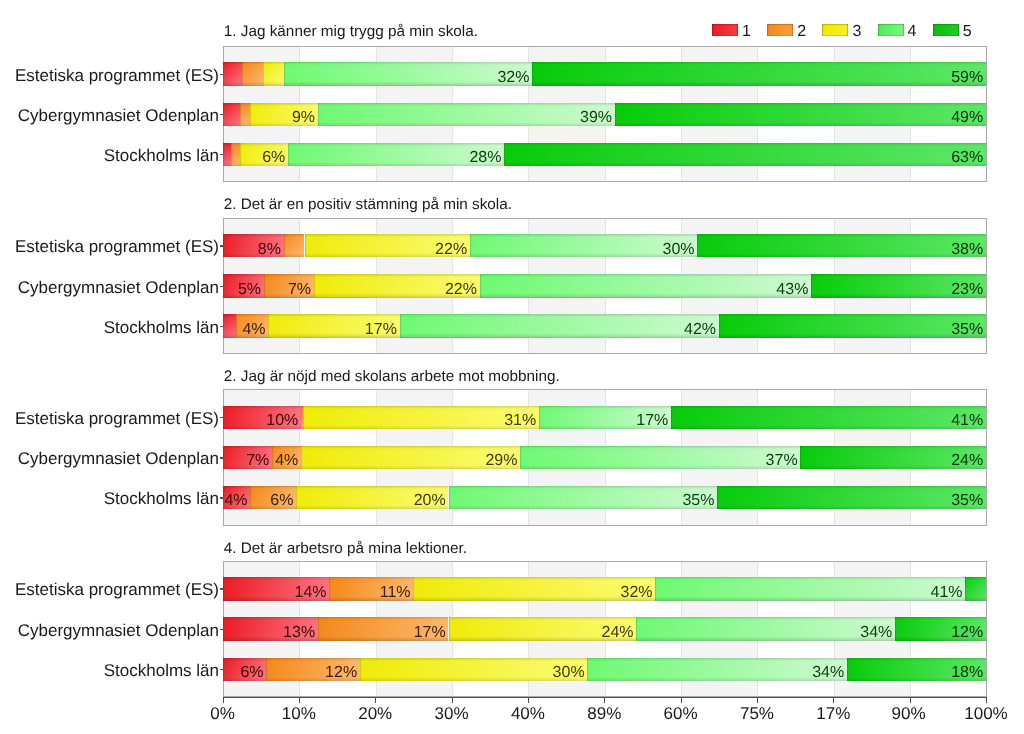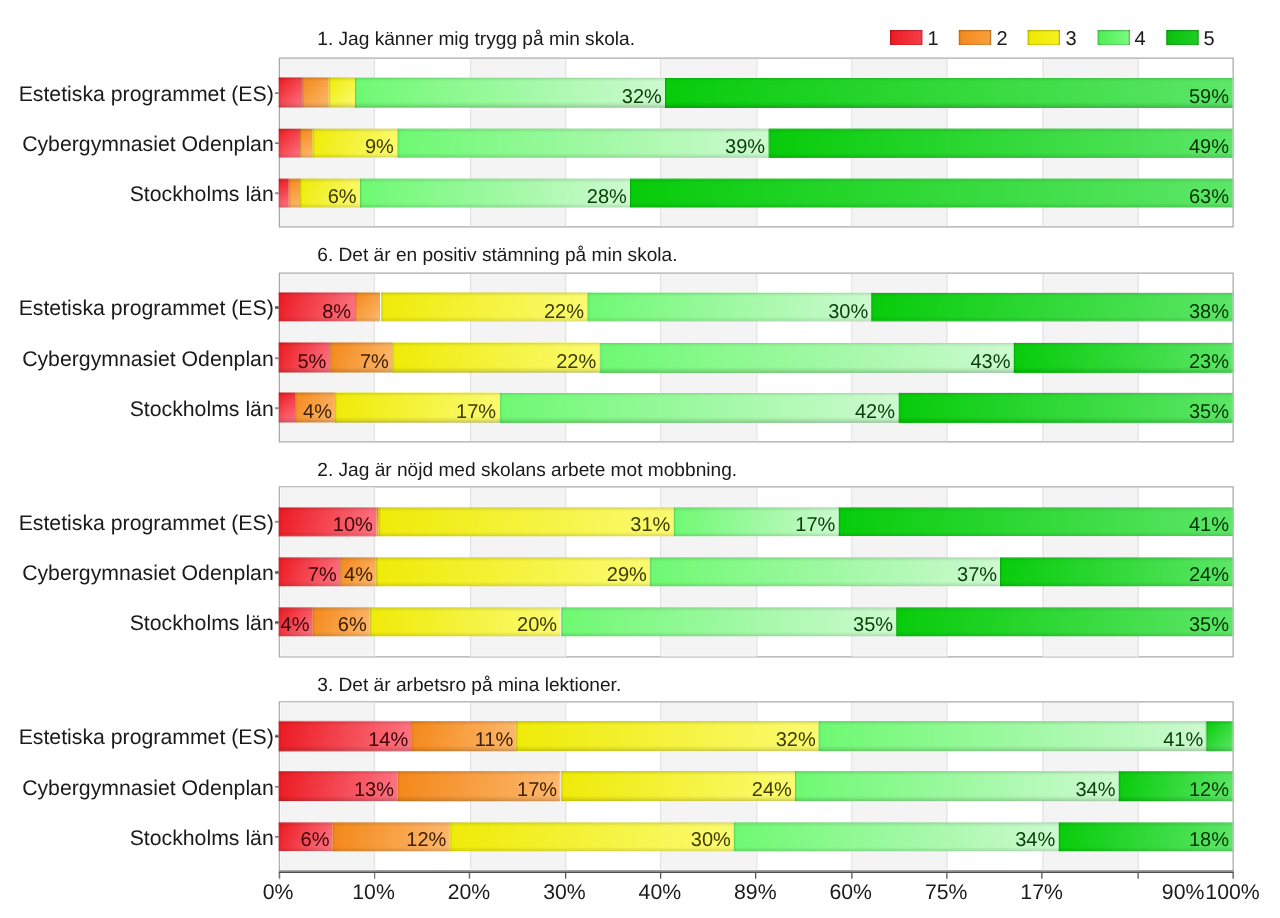--- a/index.html
+++ b/index.html
@@ -14,21 +14,21 @@
   .swatch::after{content:"";position:absolute;left:0;top:0;right:0;bottom:0;
     background:
       linear-gradient(to right,rgba(0,0,0,.30) 0,rgba(0,0,0,.10) 0.9px,rgba(0,0,0,0) 1.8px,
         rgba(0,0,0,0) 24.2px,rgba(0,0,0,.12) 25.1px,rgba(0,0,0,.32) 26px),
       linear-gradient(to bottom,rgba(0,0,0,.30) 0,rgba(0,0,0,.10) 0.9px,rgba(0,0,0,0) 1.8px,
         rgba(0,0,0,0) 10.7px,rgba(0,0,0,.12) 11.6px,rgba(0,0,0,.32) 12.5px);}
   .lglabel{position:absolute;left:30px;top:24.2px;font-size:16px;line-height:16px;color:#1a1a1a;
            transform:translateZ(0);}
   .panel{position:absolute;left:0;width:1024px;height:140px;}
   .ptitle{position:absolute;left:223.8px;font-size:15.3px;line-height:15px;
-          color:#1a1a1a;white-space:nowrap;transform:translateZ(0);margin-left:30px;}
+          color:#1a1a1a;white-space:nowrap;transform:translateZ(0);}
   .plot{position:absolute;left:222.5px;top:0;width:764px;height:136.6px;
         box-sizing:border-box;border:1px solid #a9a9a9;background:#ffffff;overflow:hidden;}
   .stripe{position:absolute;top:0;height:100%;background:#f4f4f4;}
   .gline{position:absolute;top:0;width:1px;height:100%;background:#e3e3e3;}
     .rowlabel{position:absolute;left:0;width:219px;text-align:right;
             font-size:17px;line-height:22px;color:#1a1a1a;white-space:nowrap;
             transform:translateZ(0);}
   .ytick{position:absolute;left:219.5px;width:3px;height:1.5px;background:#545454;}
   .bar{position:absolute;left:222.5px;height:23.3px;}
   .seg{position:absolute;top:0;height:23.3px;box-sizing:border-box;}
@@ -156,21 +156,21 @@
         </div>
     <div class="seg s4" style="left:65.58px;width:216.22px;background:linear-gradient(94.9deg,#6ef972,#cdfad0)">
           <span class="seglab">28%</span>
         </div>
     <div class="seg s5" style="left:281.81px;width:481.69px;background:linear-gradient(92.2deg,#07cc0a,#5de768)">
           <span class="seglab">63%</span>
         </div>
   </div>
 </div>
 <div class="panel" style="top:217.5px">
-  <div class="ptitle" style="top:-20.1px">6. Det är en positiv stämning på min skola.</div>
+  <div class="ptitle" style="top:-20.1px">2. Det är en positiv stämning på min skola.</div>
   <div class="plot">
     <div class="stripe" style="left:0.00px;width:76.35px"></div>
     <div class="stripe" style="left:152.70px;width:76.35px"></div>
     <div class="stripe" style="left:305.40px;width:76.35px"></div>
     <div class="stripe" style="left:458.10px;width:76.35px"></div>
     <div class="stripe" style="left:610.80px;width:76.35px"></div>
     <div class="gline" style="left:75.85px"></div>
     <div class="gline" style="left:152.20px"></div>
     <div class="gline" style="left:228.55px"></div>
     <div class="gline" style="left:304.90px"></div>
@@ -308,21 +308,21 @@
         </div>
     <div class="seg s4" style="left:226.00px;width:268.75px;background:linear-gradient(94.0deg,#6ef972,#cdfad0)">
           <span class="seglab">35%</span>
         </div>
     <div class="seg s5" style="left:494.75px;width:268.75px;background:linear-gradient(94.0deg,#07cc0a,#5de768)">
           <span class="seglab">35%</span>
         </div>
   </div>
 </div>
 <div class="panel" style="top:560.7px">
-  <div class="ptitle" style="top:-20.1px">3. Det är arbetsro på mina lektioner.</div>
+  <div class="ptitle" style="top:-20.1px">4. Det är arbetsro på mina lektioner.</div>
   <div class="plot">
     <div class="stripe" style="left:0.00px;width:76.35px"></div>
     <div class="stripe" style="left:152.70px;width:76.35px"></div>
     <div class="stripe" style="left:305.40px;width:76.35px"></div>
     <div class="stripe" style="left:458.10px;width:76.35px"></div>
     <div class="stripe" style="left:610.80px;width:76.35px"></div>
     <div class="gline" style="left:75.85px"></div>
     <div class="gline" style="left:152.20px"></div>
     <div class="gline" style="left:228.55px"></div>
     <div class="gline" style="left:304.90px"></div>
@@ -404,17 +404,17 @@
   <div class="xlab" style="left:260.40px">40%</div>
   <div class="xtick" style="left:381.75px"></div>
   <div class="xlab" style="left:336.75px">89%</div>
   <div class="xtick" style="left:458.10px"></div>
   <div class="xlab" style="left:413.10px">60%</div>
   <div class="xtick" style="left:534.45px"></div>
   <div class="xlab" style="left:489.45px">75%</div>
   <div class="xtick" style="left:610.80px"></div>
   <div class="xlab" style="left:565.80px">17%</div>
   <div class="xtick" style="left:687.15px"></div>
-  <div class="xlab" style="left:679px">90%</div>
+  <div class="xlab" style="left:641px">90%</div>
   <div class="xtick" style="left:763.50px"></div>
   <div class="xlab" style="left:718.50px">100%</div>
 </div>
 </div>
 
 </body></html>

